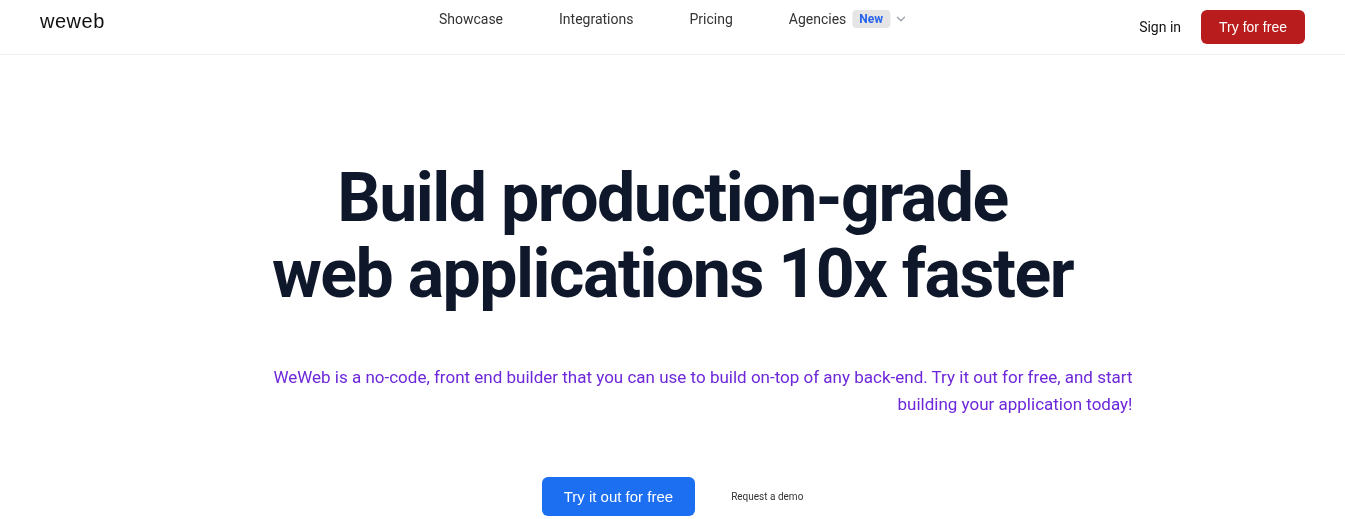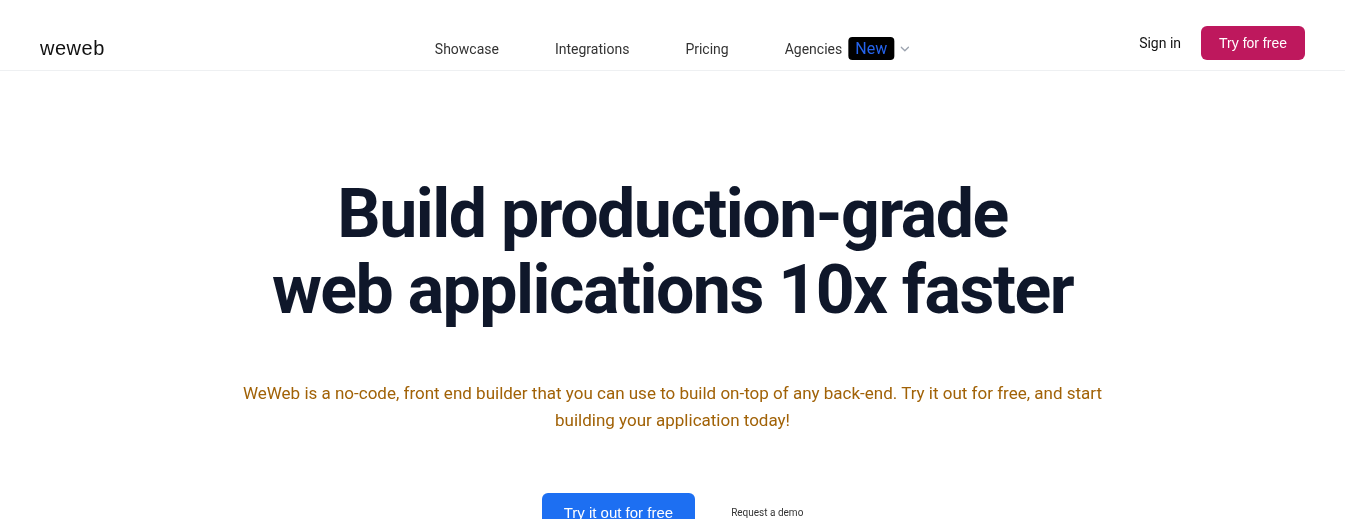--- a/index.html
+++ b/index.html
@@ -7,25 +7,24 @@
       padding: 0;
       box-sizing: border-box;
     }
     body {
       font-family: -apple-system, BlinkMacSystemFont, "Segoe UI", Roboto, Helvetica, Arial, sans-serif;
       background: #ffffff;
       color: #111827;
     }
     .header {
       display: flex;
-      align-items: flex-end;
+      align-items: flex-start;
       justify-content: space-between;
       padding: 10px 40px;
       border-bottom: 1px solid #eef0f2;
-      margin-top: 16px;
     }
     .header-left {
       display: flex;
       align-items: center;
     }
     .logo {
       font-size: 20px;
       font-weight: 400;
       letter-spacing: 0.5px;
       color: #111;
@@ -41,24 +40,24 @@
     }
     .nav-item {
       font-size: 14px;
       color: #333;
       cursor: pointer;
       display: flex;
       align-items: center;
       gap: 6px;
     }
     .badge {
-      background: #000000;
+      background: #e5e5e5;
       color: #2563eb;
-      font-size: 16px;
-      font-weight: 400;
+      font-size: 12px;
+      font-weight: 700;
       padding: 2px 7px;
       border-radius: 4px;
     }
     .chevron {
       width: 10px;
       height: 10px;
       display: inline-flex;
       align-items: center;
       justify-content: center;
     }
@@ -69,21 +68,21 @@
       display: flex;
       align-items: center;
       gap: 20px;
     }
     .signin {
       font-size: 14px;
       color: #111;
       cursor: pointer;
     }
     .btn-primary {
-      background: #be185d;
+      background: #b91c1c;
       color: #fff;
       font-size: 14px;
       font-weight: 500;
       border: none;
       border-radius: 6px;
       padding: 9px 18px;
       cursor: pointer;
     }
     .hero {
       text-align: center;
@@ -94,24 +93,25 @@
     .hero-title {
       font-size: 68px;
       font-weight: 700;
       line-height: 1.12;
       color: #0f172a;
       letter-spacing: -1.5px;
       margin-bottom: 52px;
     }
     .hero-subtitle {
       font-size: 17px;
-      color: #a16207;
+      color: #6d28d9;
       line-height: 1.55;
       max-width: 920px;
       margin: 0 auto 60px auto;
+      text-align: right;
     }
     .hero-cta {
       display: flex;
       align-items: center;
       justify-content: center;
       gap: 36px;
     }
     .btn-hero {
       background: #1d6ff2;
       color: #fff;

